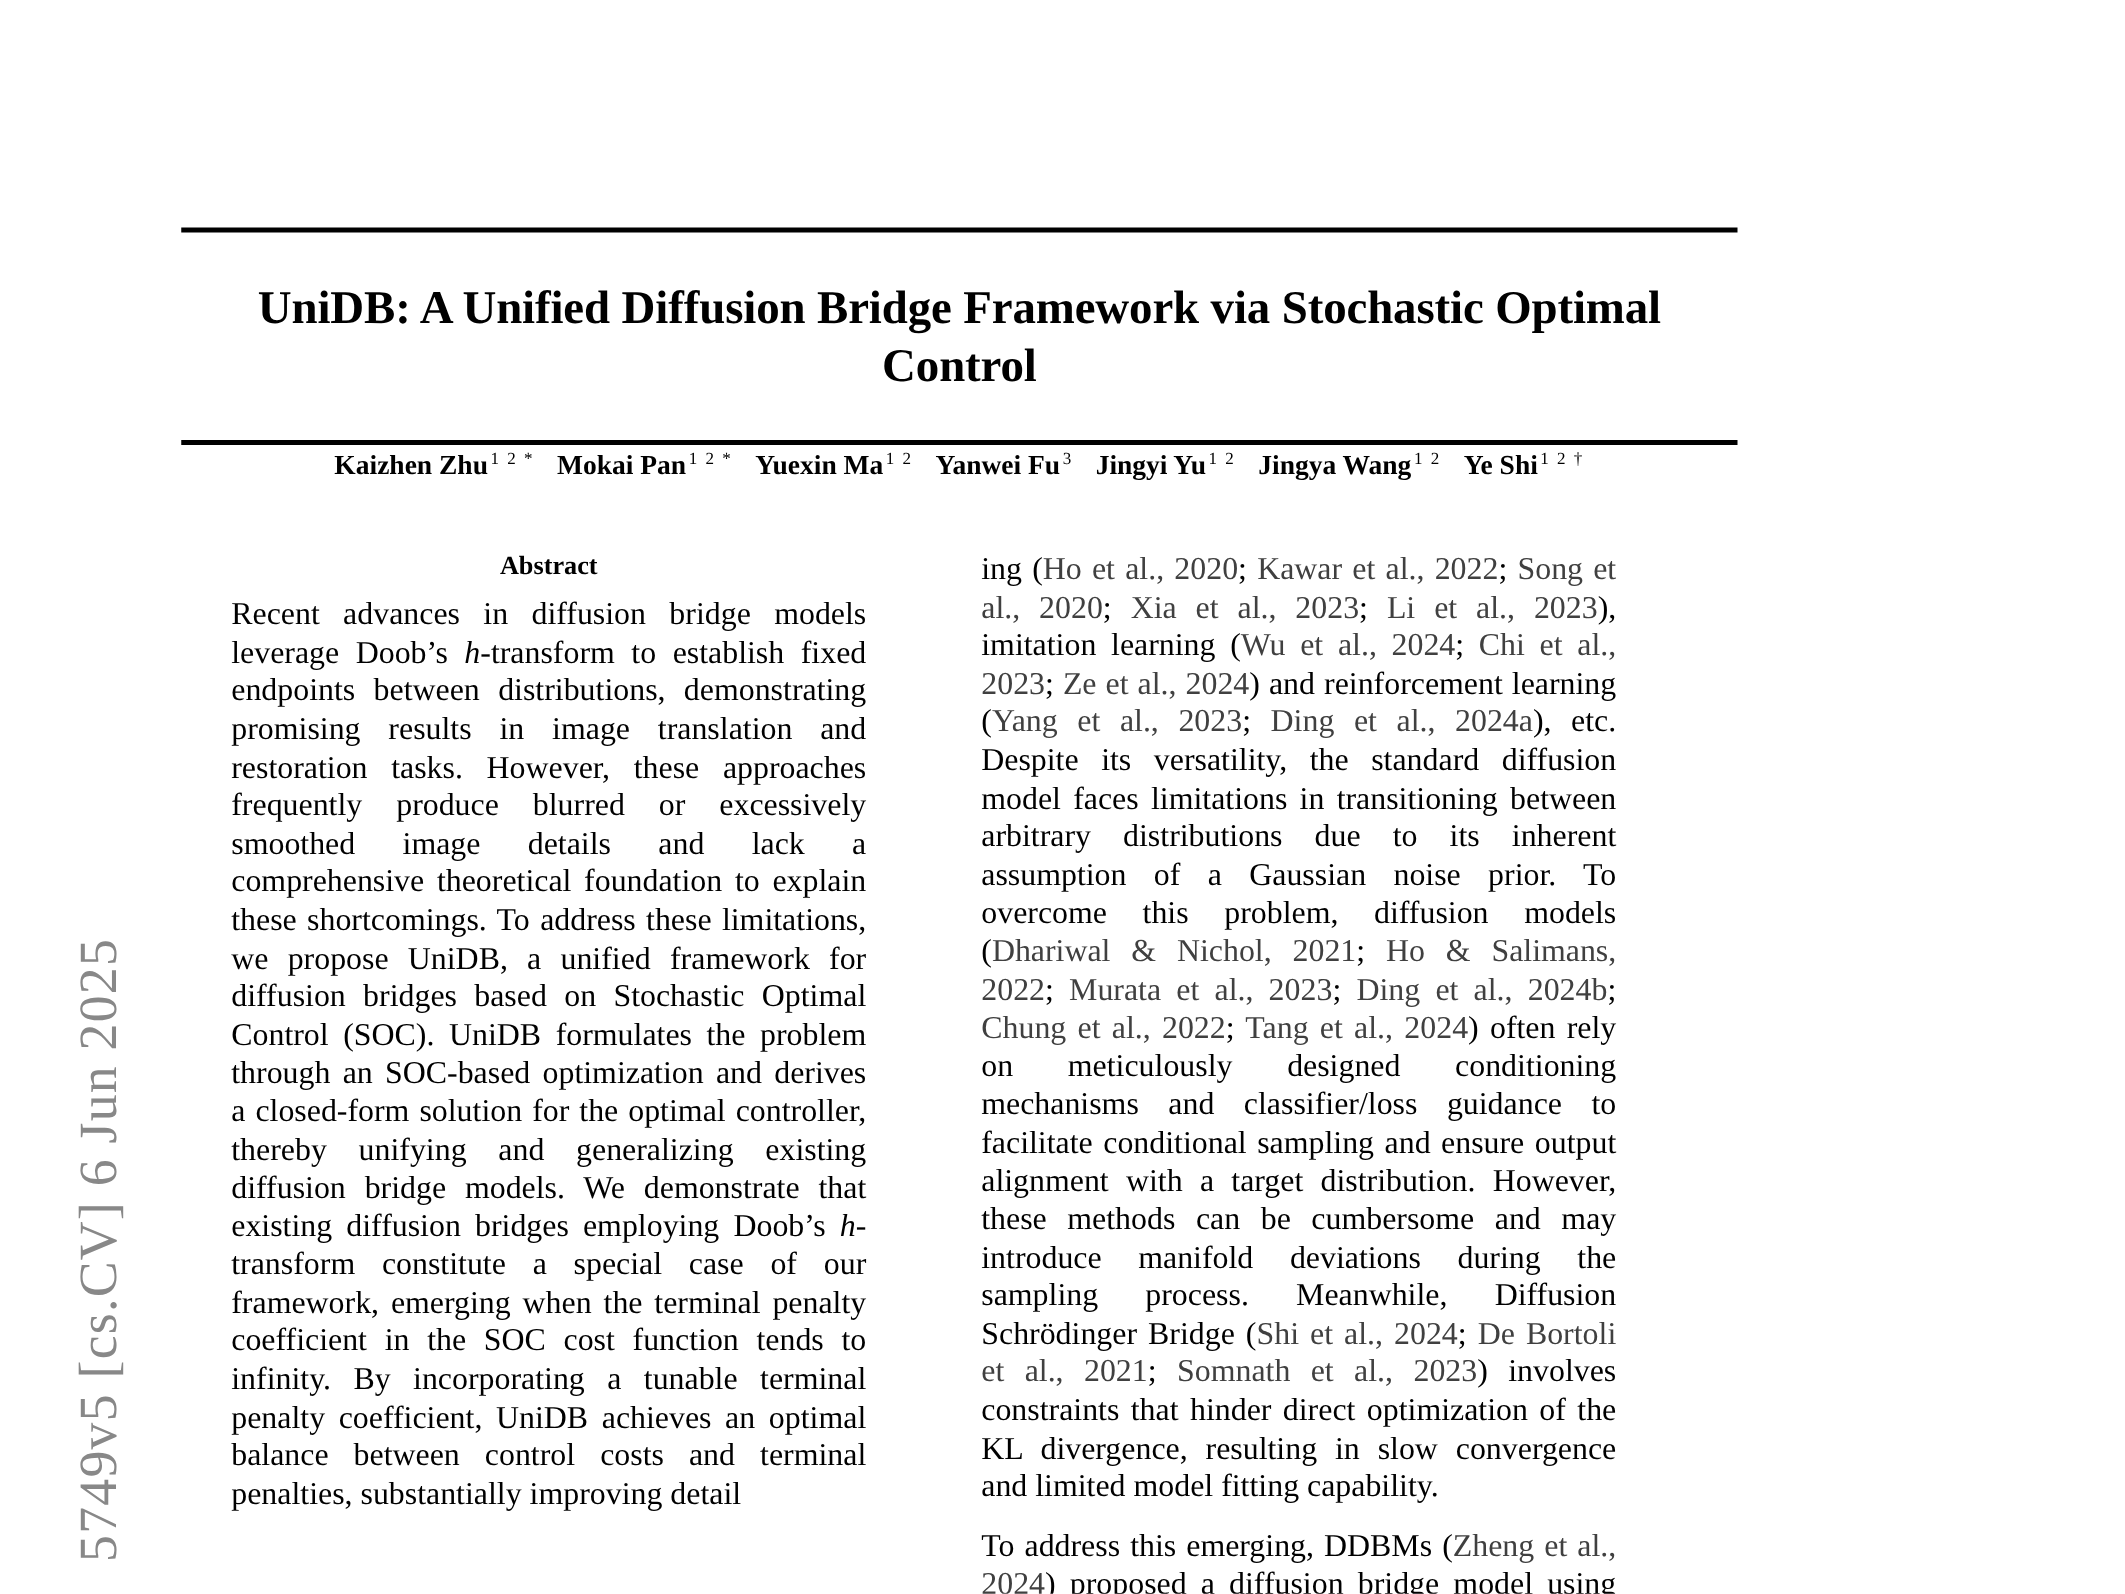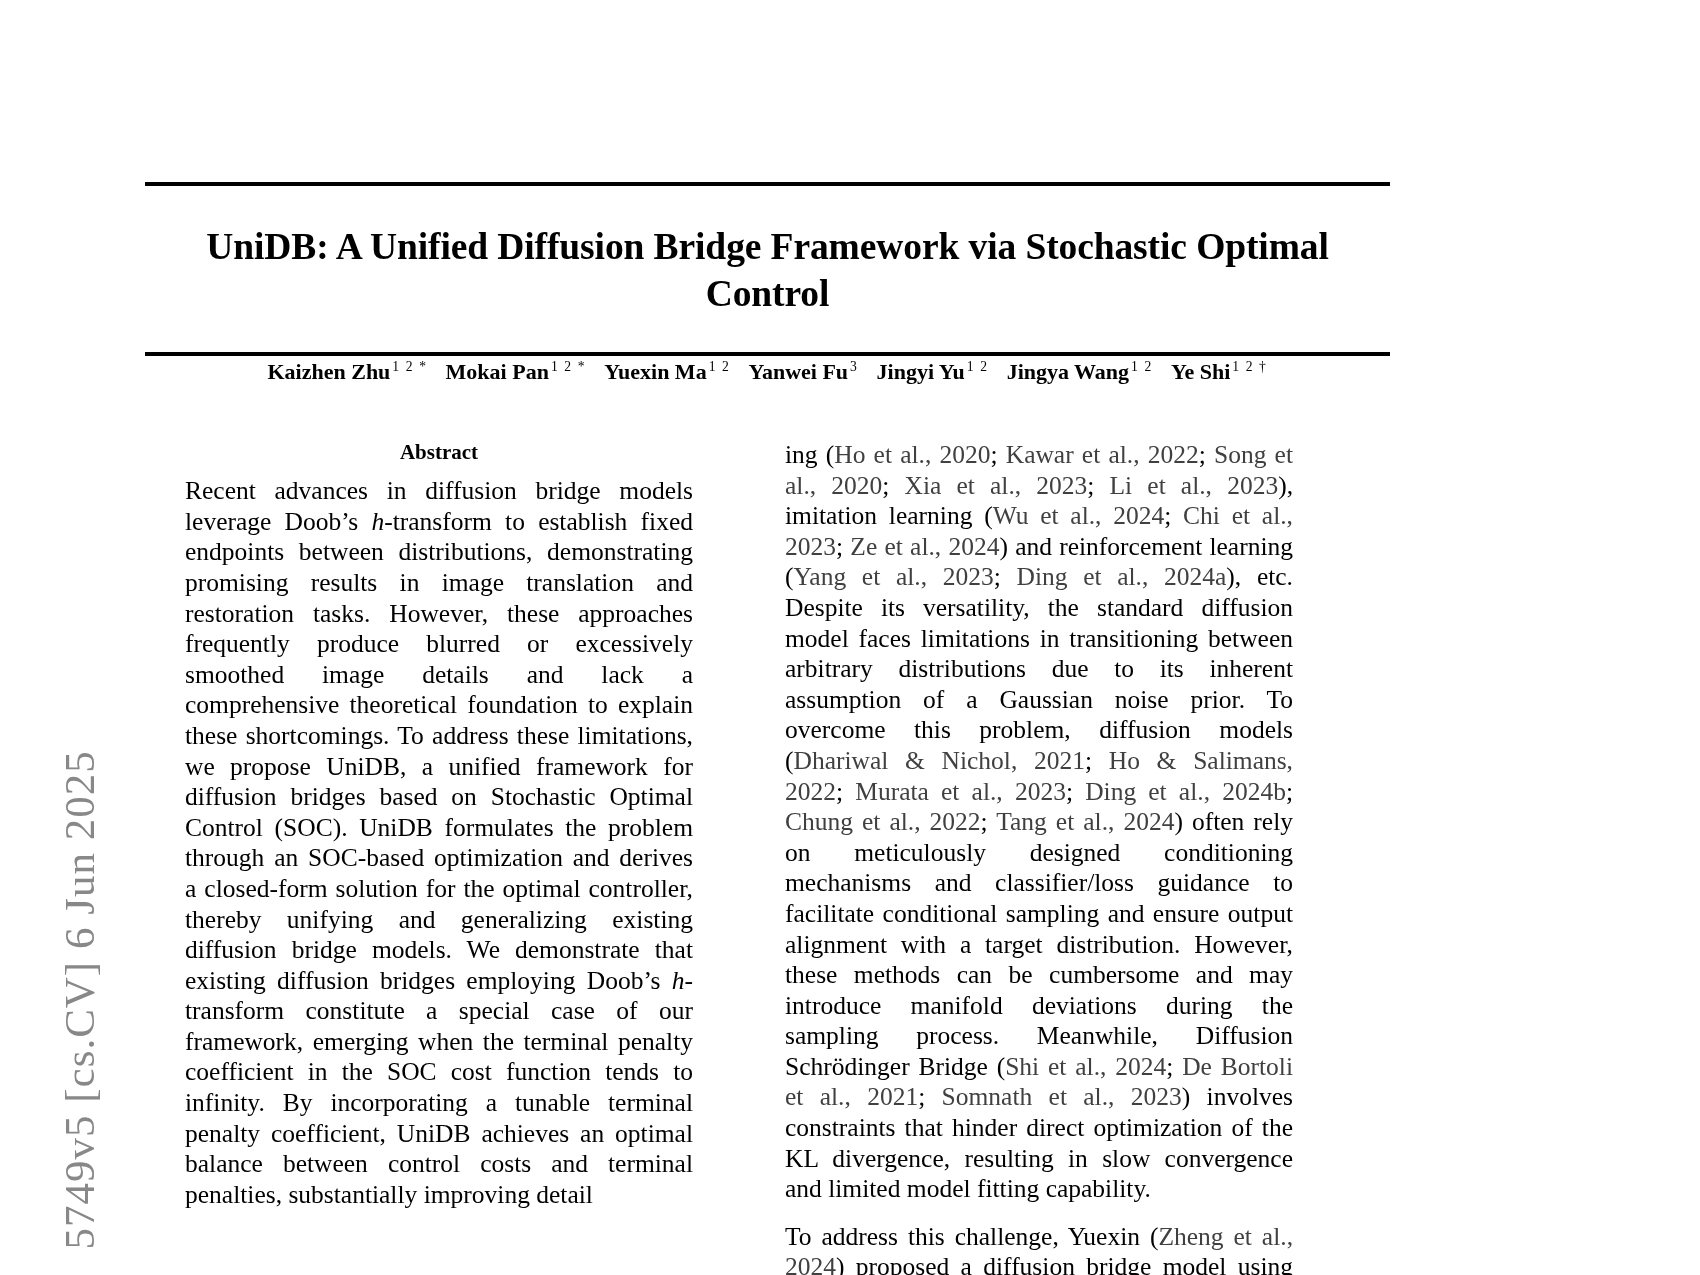--- a/index.html
+++ b/index.html
@@ -141,17 +141,17 @@
 
   <div id="columns">
 
     <div class="column" id="col-left">
       <div id="abstract-heading">Abstract</div>
       <p class="para tight" id="abstract-body"><span>Recent advances in diffusion bridge models leverage Doob’s </span><span class="mathvar">h</span><span>-transform to establish fixed endpoints between distributions, demonstrating promising results in image translation and restoration tasks. However, these approaches frequently produce blurred or excessively smoothed image details and lack a comprehensive theoretical foundation to explain these shortcomings. To address these limitations, we propose UniDB, a unified framework for diffusion bridges based on Stochastic Optimal Control (SOC). UniDB formulates the problem through an SOC-based optimization and derives a closed-form solution for the optimal controller, thereby unifying and generalizing existing diffusion bridge models. We demonstrate that existing diffusion bridges employing Doob’s </span><span class="mathvar">h</span><span>-transform constitute a special case of our framework, emerging when the terminal penalty coefficient in the SOC cost function tends to infinity. By incorporating a tunable terminal penalty coefficient, UniDB achieves an optimal balance between control costs and terminal penalties, substantially improving detail</span></p>
     </div>
 
     <div class="column" id="col-right">
       <p class="para" id="intro-para-1"><span>ing (</span><span class="cite">Ho et al., 2020</span><span>; </span><span class="cite">Kawar et al., 2022</span><span>; </span><span class="cite">Song et al., 2020</span><span>; </span><span class="cite">Xia et al., 2023</span><span>; </span><span class="cite">Li et al., 2023</span><span>), imitation learning (</span><span class="cite">Wu et al., 2024</span><span>; </span><span class="cite">Chi et al., 2023</span><span>; </span><span class="cite">Ze et al., 2024</span><span>) and reinforcement learning (</span><span class="cite">Yang et al., 2023</span><span>; </span><span class="cite">Ding et al., 2024a</span><span>), etc. Despite its versatility, the standard diffusion model faces limitations in transitioning between arbitrary distributions due to its inherent assumption of a Gaussian noise prior. To overcome this problem, diffusion models (</span><span class="cite">Dhariwal &amp; Nichol, 2021</span><span>; </span><span class="cite">Ho &amp; Salimans, 2022</span><span>; </span><span class="cite">Murata et al., 2023</span><span>; </span><span class="cite">Ding et al., 2024b</span><span>; </span><span class="cite">Chung et al., 2022</span><span>; </span><span class="cite">Tang et al., 2024</span><span>) often rely on meticulously designed conditioning mechanisms and classifier/loss guidance to facilitate conditional sampling and ensure output alignment with a target distribution. However, these methods can be cumbersome and may introduce manifold deviations during the sampling process. Meanwhile, Diffusion Schrödinger Bridge (</span><span class="cite">Shi et al., 2024</span><span>; </span><span class="cite">De Bortoli et al., 2021</span><span>; </span><span class="cite">Somnath et al., 2023</span><span>) involves constraints that hinder direct optimization of the KL divergence, resulting in slow convergence and limited model fitting capability.</span></p>
-      <p class="para tight" id="intro-para-2"><span>To address this challenge, Yuexin (</span><span class="cite">Zheng et al., 2024</span><span>) proposed a diffusion bridge model using Doob’s </span></p>
+      <p class="para tight" id="intro-para-2"><span>To address this emerging, DDBMs (</span><span class="cite">Zheng et al., 2024</span><span>) proposed a diffusion bridge model using Doob’s </span></p>
     </div>
 
   </div>
 </div>
 
 </body></html>

